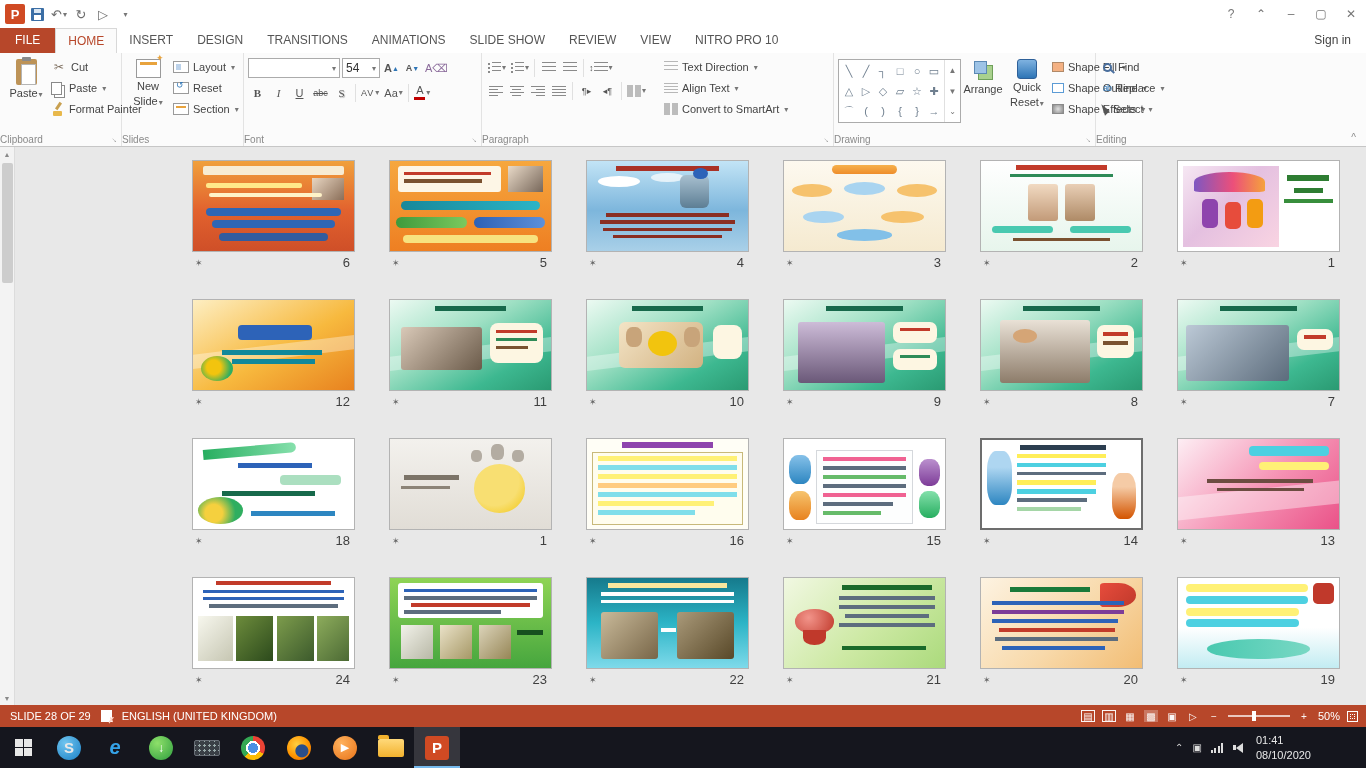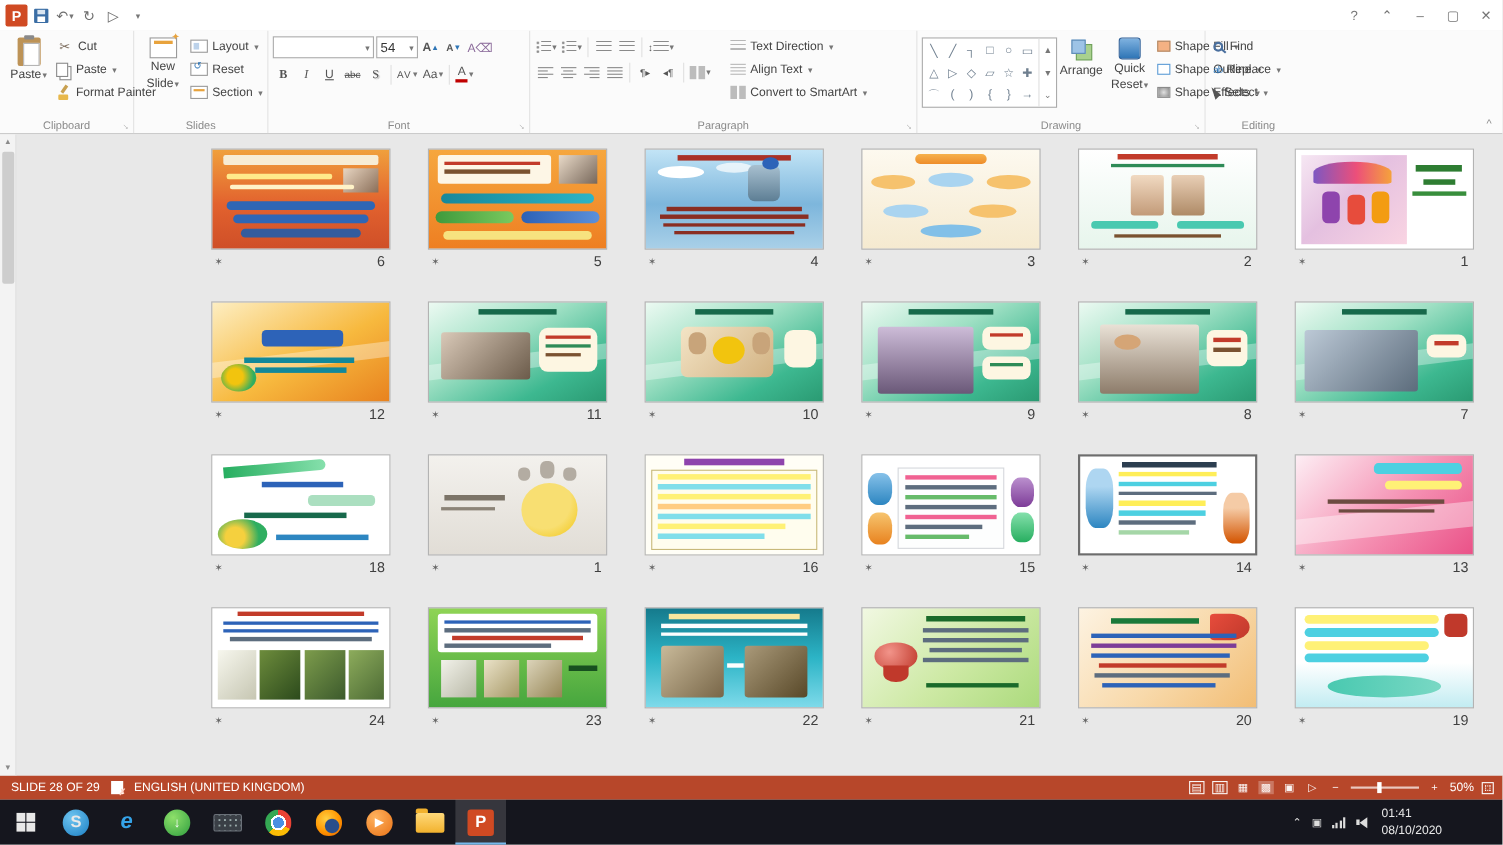--- a/index.html
+++ b/index.html
@@ -22,21 +22,21 @@
   
   .tabsrow{height:25px;background:#fff;display:flex;align-items:stretch;font-size:12px}
   .tab{padding:5px 12px 4px;color:#555;white-space:nowrap}
   .tab.file{background:#b7472a;color:#fff;padding:5px 15px 4px}
   .tab.active{color:#b7472a;background:#fbfbfb;border:1px solid #d8d8d8;border-bottom:none}
   .signin{margin-left:auto;padding:5px 15px;color:#444}
 
   
   .ribbon{height:94px;background:#fbfbfb;border-bottom:1px solid #c6c6c6;display:flex;position:relative;font-size:11px;color:#444;flex:none}
   .grp{position:relative;border-right:1px solid #e3e3e3;padding:3px 4px 14px;display:flex;align-items:flex-start}
-  .glabel{position:absolute;left:0;right:0;bottom:1px;text-align:center;font-size:10px;color:#8a8a8a}
+  .glabel{position:absolute;left:0;right:0;bottom:1px;text-align:left;font-size:10px;color:#8a8a8a}
   .dlg{position:absolute;right:2px;bottom:2px;font-size:8px;color:#9a9a9a;transform:rotate(45deg)}
   .bigbtn{display:flex;flex-direction:column;align-items:center;gap:2px;padding:3px 5px;min-width:44px;text-align:center;line-height:1.15}
   .scol{display:flex;flex-direction:column;gap:1px;padding-top:1px}
   .sbtn{display:flex;align-items:center;gap:4px;padding:2px 3px;height:20px;white-space:nowrap}
   .mi{width:16px;text-align:center;font-size:12px;color:#7a6a5a;flex:none}
   .caret{font-size:8px;color:#777;margin-left:1px}
   .combo{display:flex;align-items:center;justify-content:space-between;border:1px solid #ababab;background:#fff;height:20px;padding:0 3px;font-size:12px;color:#333}
   .row{display:flex;align-items:center;gap:2px}
   .mbtn{min-width:19px;height:19px;display:flex;align-items:center;justify-content:center;font-size:11px;color:#555;padding:0 1px}
   .vsep{width:1px;height:18px;background:#e0e0e0;margin:0 2px}
@@ -180,20 +180,33 @@
     </div>
     <div class="wctrls">
       <span class="wc">?</span>
       <span class="wc">⌃</span>
       <span class="wc">–</span>
       <span class="wc">▢</span>
       <span class="wc">✕</span>
     </div>
   </div>
 
+  <div class="tabsrow">
+    <span class="tab file">FILE</span>
+    <span class="tab active">HOME</span>
+    <span class="tab">INSERT</span>
+    <span class="tab">DESIGN</span>
+    <span class="tab">TRANSITIONS</span>
+    <span class="tab">ANIMATIONS</span>
+    <span class="tab">SLIDE SHOW</span>
+    <span class="tab">REVIEW</span>
+    <span class="tab">VIEW</span>
+    <span class="tab">NITRO PRO 10</span>
+    <span class="signin">Sign in</span>
+  </div>
 
   <div class="ribbon">
 
     <div class="grp" style="width:122px">
       <div class="bigbtn">
         <span class="ic-paste"></span>
         <span><span>Paste</span><span class="caret">▾</span></span>
       </div>
       <div class="scol">
         <div class="sbtn">

